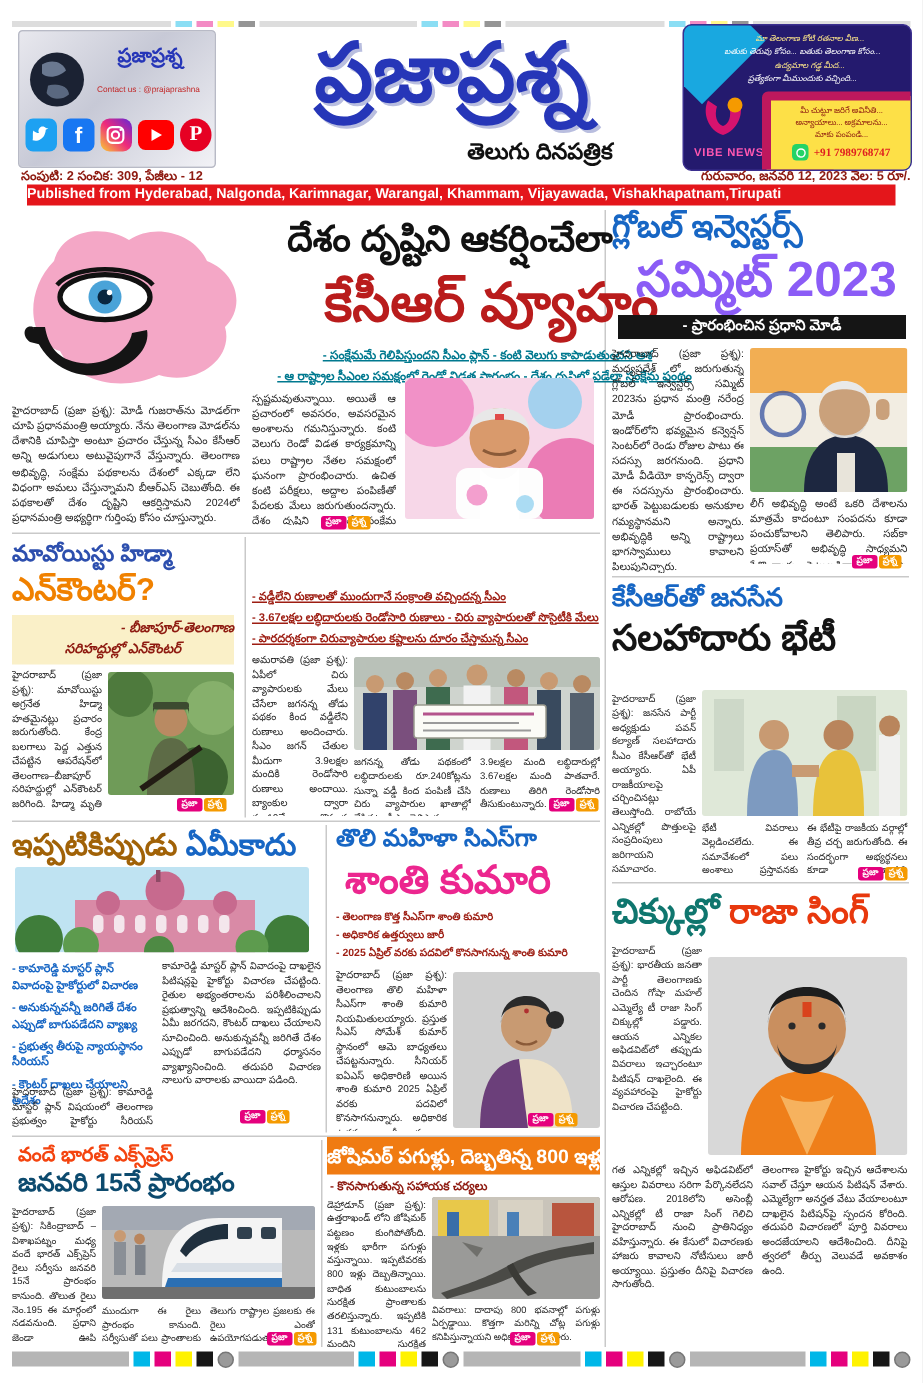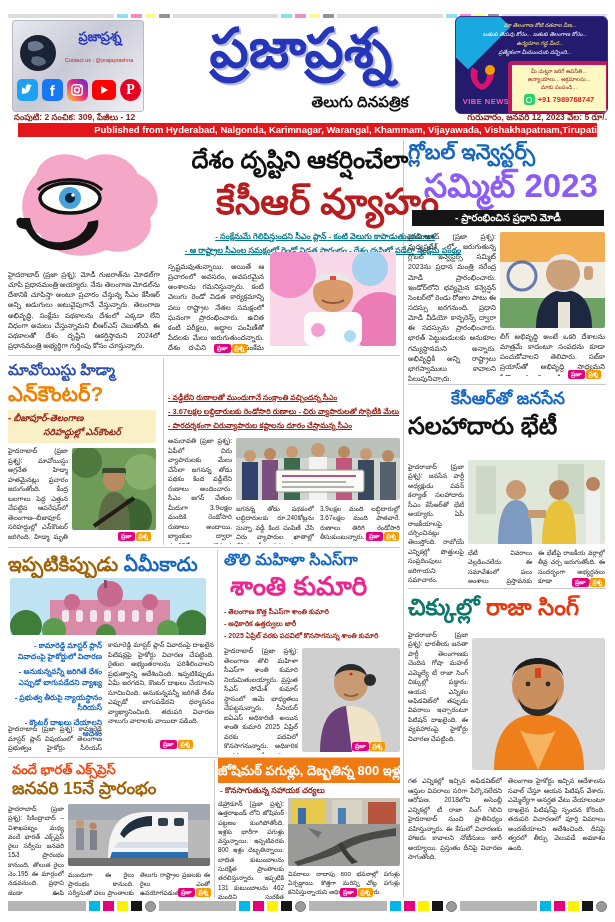--- a/index.html
+++ b/index.html
@@ -90,40 +90,40 @@
     <div class="abs" style="right:-20px;bottom:-26px;width:64px;height:64px;background:#19a8e0;transform:rotate(45deg);"></div>
     <div class="abs" style="left:22px;top:5px;width:124px;font-size:5.5px;color:#ffe88a;text-align:center;font-style:italic;">మా తెలంగాణ కోటి రతనాల వీణ...</div>
     <div class="abs" style="left:12px;top:14px;width:134px;font-size:5.5px;color:#ffffff;text-align:center;font-style:italic;">బతుకు తెరువు కోసం... బతుకు తెలంగాణ కోసం...</div>
     <div class="abs" style="left:22px;top:23px;width:124px;font-size:5.5px;color:#ffe88a;text-align:center;font-style:italic;">ఉద్యమాల గడ్డ మీద...</div>
     <div class="abs" style="left:12px;top:32px;width:134px;font-size:5.5px;color:#ffffff;text-align:center;font-style:italic;">ప్రత్యేకంగా మీముందుకు వచ్చింది...</div>
     <svg class="abs" style="left:10px;top:46px;" width="34" height="34" viewBox="0 0 34 34">
       <path d="M6,4 C2,12 6,24 16,27 C26,24 30,12 27,6 L20,8 C22,14 20,20 16,21 C12,20 10,14 12,8 Z" fill="#d6136e"></path>
       <circle cx="24" cy="7" r="5" fill="#f59a00"></circle>
     </svg>
     <div class="abs" style="left:4px;top:80px;width:52px;font-size:7.5px;font-weight:bold;color:#ff57b1;text-align:center;letter-spacing:.5px;">VIBE NEWS</div>
-    <div class="abs" style="left:52px;top:44px;width:94px;height:46px;background:#fef9c3;border-radius:4px;border:4px solid #be185d;">
+    <div class="abs" style="left:52px;top:44px;width:94px;height:46px;background:#fde047;border-radius:4px;border:6px solid #be185d;font-family:Liberation Serif, serif;">
       <div style="margin-top:3px;font-size:5.5px;color:#8e1a10;text-align:center;">మీ చుట్టూ జరిగే అవినీతి...</div>
       <div style="font-size:5.5px;color:#8e1a10;text-align:center;">అన్యాయాలు... అక్రమాలను...</div>
       <div style="font-size:5.5px;color:#8e1a10;text-align:center;">మాకు పంపండి...</div>
       <div style="display:flex;align-items:center;justify-content:center;gap:3px;margin-top:2px;">
         <span class="icon" style="width:11px;height:11px;background:#25d366;border-radius:3px;">
           <svg width="8" height="8" viewBox="0 0 10 10">
               <circle cx="5" cy="5" r="3.4" fill="none" stroke="#fff" stroke-width="1.2"></circle>
               <path d="M2.6,8.6 L3.4,6.8 L4.6,7.8 Z" fill="#fff"></path>
             </svg>
         </span>
         <span style="font-size:7.5px;font-weight:bold;color:#e02020;">+91 7989768747</span>
       </div>
     </div>
   </div>
 
   <div class="abs maroon" style="left:14px;top:112px;width:260px;font-size:8.5px;font-weight:bold;">సంపుటి: 2 సంచిక: 309, పేజీలు - 12</div>
   <div class="abs maroon" style="left:400px;top:112px;width:207px;font-size:8.5px;font-weight:bold;text-align:right;">గురువారం, జనవరి 12, 2023  వెల: 5 రూ/.</div>
 
-  <div class="abs" style="left:18px;top:123px;width:579px;height:14px;background:#e4161b;color:#fff;font-size:9.5px;font-weight:bold;text-align:right;line-height:14px;">Published from Hyderabad, Nalgonda, Karimnagar, Warangal, Khammam, Vijayawada, Vishakhapatnam,Tirupati</div>
+  <div class="abs" style="left:18px;top:123px;width:579px;height:14px;background:#e4161b;color:#fff;font-size:9.5px;font-weight:bold;text-align:left;line-height:14px;">Published from Hyderabad, Nalgonda, Karimnagar, Warangal, Khammam, Vijayawada, Vishakhapatnam,Tirupati</div>
 
   <div class="abs vline" style="left:403px;top:140px;height:758px;"></div>
   <div class="abs hline" style="left:8px;top:355px;width:392px;"></div>
   <div class="abs vline" style="left:163px;top:358px;height:187px;"></div>
   <div class="abs hline" style="left:8px;top:547px;width:392px;"></div>
   <div class="abs vline" style="left:217px;top:550px;height:205px;"></div>
   <div class="abs hline" style="left:8px;top:757px;width:392px;"></div>
   <div class="abs vline" style="left:214px;top:760px;height:138px;"></div>
   <div class="abs hline" style="left:408px;top:384px;width:198px;"></div>
   <div class="abs hline" style="left:408px;top:588px;width:198px;"></div>
@@ -185,21 +185,21 @@
   </div>
   <div class="abs tcol" style="left:500px;top:332px;width:105px;height:44px;">లీగ్ అభివృద్ధి అంటే ఒకరి దేశాలను మాత్రమే కాదంటూ సంపదను కూడా పంచుకోవాలని తెలిపారు. సబ్‌కా ప్రయాస్‌తో అభివృద్ధి సాధ్యమని పేర్కొన్నారు. పెట్టుబడిదారులకు అన్ని సౌకర్యాలు అందిస్తామన్నారు.</div>
   <div class="abs tag" style="left:568px;top:370px;">
     <span class="tag-l">ప్రజా</span>
       <span class="tag-r">ప్రశ్న</span>
   </div>
 
   <div class="abs" style="left:8px;top:360px;width:152px;font-size:15px;font-weight:800;color:#2d4fae;line-height:1.35;">మావోయిస్టు హిడ్మా</div>
   <div class="abs" style="left:8px;top:380px;width:152px;font-size:21px;font-weight:800;color:#f08100;line-height:1.35;">ఎన్‌కౌంటర్?</div>
   <div class="abs" style="left:8px;top:410px;width:148px;height:31px;background:#faf0c8;padding-top:2px;">
-    <div style="font-size:9px;font-weight:bold;font-style:italic;color:#8e1a10;text-align:left;line-height:1.5;">- బీజాపూర్-తెలంగాణ</div>
+    <div style="font-size:9px;font-weight:bold;font-style:italic;color:#8e1a10;text-align:right;line-height:1.5;">- బీజాపూర్-తెలంగాణ</div>
     <div style="font-size:9px;font-weight:bold;font-style:italic;color:#8e1a10;text-align:center;line-height:1.5;">సరిహద్దుల్లో ఎన్‌కౌంటర్</div>
   </div>
   <div class="abs tcol" style="left:8px;top:446px;width:60px;height:96px;font-size:6.6px;">హైదరాబాద్ (ప్రజా ప్రశ్న): మావోయిస్టు అగ్రనేత హిడ్మా హతమైనట్లు ప్రచారం జరుగుతోంది. కేంద్ర బలగాలు పెద్ద ఎత్తున చేపట్టిన ఆపరేషన్‌లో తెలంగాణ–బీజాపూర్ సరిహద్దుల్లో ఎన్‌కౌంటర్ జరిగింది. హిడ్మా మృతి వార్తపై అధికారిక ప్రకటన రాలేదు.</div>
   <div class="abs photo" style="left:72px;top:448px;width:84px;height:82px;">
     <svg width="84" height="82" viewBox="0 0 84 82">
       <rect width="84" height="82" fill="#6f9b58"></rect>
       <circle cx="14" cy="14" r="16" fill="#4e7a3d"></circle>
       <circle cx="70" cy="24" r="18" fill="#86b06b"></circle>
       <circle cx="60" cy="70" r="20" fill="#3c6330"></circle>
       <path d="M26,82 C26,56 32,44 42,44 C54,44 58,58 58,82 Z" fill="#5d6b46"></path>
@@ -244,21 +244,21 @@
       <line x1="46" y1="49" x2="118" y2="49" stroke="#9a9a9a" stroke-width="1.4"></line>
     </svg>
   </div>
   <div class="abs tcol" style="left:236px;top:504px;width:78px;height:40px;font-size:6.4px;">జగనన్న తోడు పథకంలో లబ్ధిదారులకు రూ.240కోట్లను సున్నా వడ్డీ కింద పంపిణీ చేసి చిరు వ్యాపారుల ఖాతాల్లో వేసినట్లు సీఎం తెలిపారు.</div>
   <div class="abs tcol" style="left:320px;top:504px;width:80px;height:40px;font-size:6.4px;">3.9లక్షల మంది లబ్ధిదారుల్లో 3.67లక్షల మంది పాతవారే. రుణాలు తిరిగి రెండోసారి తీసుకుంటున్నారు.</div>
   <div class="abs tag" style="left:366px;top:532px;">
     <span class="tag-l">ప్రజా</span>
       <span class="tag-r">ప్రశ్న</span>
   </div>
 
-  <div class="abs" style="left:408px;top:388px;width:200px;font-size:17px;font-weight:800;color:#1766c4;line-height:1.35;text-align:center;">కేసీఆర్‌తో జనసేన</div>
+  <div class="abs" style="left:408px;top:388px;width:200px;font-size:17px;font-weight:800;color:#1766c4;line-height:1.35;">కేసీఆర్‌తో జనసేన</div>
   <div class="abs" style="left:408px;top:410px;width:200px;font-size:24px;font-weight:800;color:#141414;line-height:1.35;">సలహాదారు భేటీ</div>
   <div class="abs tcol" style="left:408px;top:462px;width:56px;height:122px;font-size:6.5px;">హైదరాబాద్ (ప్రజా ప్రశ్న): జనసేన పార్టీ అధ్యక్షుడు పవన్ కల్యాణ్ సలహాదారు సీఎం కేసీఆర్‌తో భేటీ అయ్యారు. ఏపీ రాజకీయాలపై చర్చించినట్లు తెలుస్తోంది. రాబోయే ఎన్నికల్లో పొత్తులపై సంప్రదింపులు జరిగాయని సమాచారం.</div>
   <div class="abs photo" style="left:468px;top:460px;width:137px;height:84px;">
     <svg width="137" height="84" viewBox="0 0 137 84">
       <rect width="137" height="84" fill="#dfe8d8"></rect>
       <rect x="90" y="4" width="26" height="50" fill="#c9d6c2"></rect>
       <rect x="8" y="6" width="20" height="48" fill="#cdd8c8"></rect>
       <path d="M30,84 C30,52 38,40 48,40 C60,40 64,54 64,84 Z" fill="#7d9ac0"></path>
       <circle cx="48" cy="30" r="10" fill="#c89a72"></circle>
       <path d="M74,84 C74,52 82,40 92,40 C104,40 108,54 108,84 Z" fill="#e8c23a"></path>
@@ -295,21 +295,21 @@
           <rect x="122" y="32" width="7" height="12" rx="3"></rect>
           <rect x="136" y="32" width="7" height="12" rx="3"></rect>
         </g>
       <circle cx="16" cy="48" r="16" fill="#3f7d3a"></circle>
       <circle cx="44" cy="52" r="12" fill="#5d9b4e"></circle>
       <circle cx="182" cy="48" r="16" fill="#3f7d3a"></circle>
       <circle cx="158" cy="53" r="11" fill="#5d9b4e"></circle>
       <circle cx="96" cy="56" r="10" fill="#4e8a44"></circle>
     </svg>
   </div>
-  <div class="abs" style="left:8px;top:641px;width:94px;text-align:right;">
+  <div class="abs" style="left:8px;top:641px;width:94px;">
     <div class="bullet-blue">- కామారెడ్డి మాస్టర్ ప్లాన్ వివాదంపై హైకోర్టులో విచారణ</div>
     <div class="bullet-blue">- అనుకున్నవన్నీ జరిగితే దేశం ఎప్పుడో బాగుపడేదని వ్యాఖ్య</div>
     <div class="bullet-blue">- ప్రభుత్వ తీరుపై న్యాయస్థానం సీరియస్</div>
     <div class="bullet-blue">- కౌంటర్ దాఖలు చేయాలని ఆదేశం</div>
   </div>
   <div class="abs tcol" style="left:108px;top:640px;width:106px;height:104px;font-size:6.6px;">కామారెడ్డి మాస్టర్ ప్లాన్ వివాదంపై దాఖలైన పిటిషన్లపై హైకోర్టు విచారణ చేపట్టింది. రైతుల అభ్యంతరాలను పరిశీలించాలని ప్రభుత్వాన్ని ఆదేశించింది. ఇప్పటికిప్పుడు ఏమీ జరగదని, కౌంటర్ దాఖలు చేయాలని సూచించింది. అనుకున్నవన్నీ జరిగితే దేశం ఎప్పుడో బాగుపడేదని ధర్మాసనం వ్యాఖ్యానించింది. తదుపరి విచారణ నాలుగు వారాలకు వాయిదా పడింది.</div>
   <div class="abs tcol" style="left:8px;top:724px;width:94px;height:28px;font-size:6.6px;">హైదరాబాద్ (ప్రజా ప్రశ్న): కామారెడ్డి మాస్టర్ ప్లాన్ విషయంలో తెలంగాణ ప్రభుత్వం హైకోర్టు సీరియస్ అయ్యింది.</div>
   <div class="abs tag" style="left:160px;top:740px;">
     <span class="tag-l">ప్రజా</span>
       <span class="tag-r">ప్రశ్న</span>
@@ -354,21 +354,21 @@
       <path d="M46,58 C50,76 82,76 86,58 C84,72 76,78 66,78 C56,78 48,72 46,58 Z" fill="#2a2a2a"></path>
       <rect x="63" y="30" width="6" height="10" fill="#d9431c"></rect>
       <circle cx="56" cy="46" r="2.4" fill="#2a2a2a"></circle>
       <circle cx="76" cy="46" r="2.4" fill="#2a2a2a"></circle>
     </svg>
   </div>
   <div class="abs tcol" style="left:408px;top:776px;width:94px;height:120px;font-size:6.6px;">గత ఎన్నికల్లో ఇచ్చిన అఫిడవిట్‌లో ఆస్తుల వివరాలు సరిగా పేర్కొనలేదని ఆరోపణ. 2018లోని అసెంబ్లీ ఎన్నికల్లో టీ రాజా సింగ్ గెలిచి హైదరాబాద్ నుంచి ప్రాతినిధ్యం వహిస్తున్నారు. ఈ కేసులో విచారణకు హాజరు కావాలని నోటీసులు జారీ అయ్యాయి. ప్రస్తుతం దీనిపై విచారణ సాగుతోంది.</div>
   <div class="abs tcol" style="left:508px;top:776px;width:97px;height:120px;font-size:6.6px;">తెలంగాణ హైకోర్టు ఇచ్చిన ఆదేశాలను సవాల్ చేస్తూ ఆయన పిటిషన్ వేశారు. ఎమ్మెల్యేగా అనర్హత వేటు వేయాలంటూ దాఖలైన పిటిషన్‌పై స్పందన కోరింది. తదుపరి విచారణలో పూర్తి వివరాలు అందజేయాలని ఆదేశించింది. దీనిపై త్వరలో తీర్పు వెలువడే అవకాశం ఉంది.</div>
 
   <div class="abs" style="left:12px;top:761px;width:170px;font-size:13px;font-weight:800;color:#f4440f;line-height:1.35;">వందే భారత్ ఎక్స్‌ప్రెస్</div>
-  <div class="abs" style="left:12px;top:778px;width:180px;font-size:17px;font-weight:800;color:#a16207;line-height:1.35;">జనవరి 15నే ప్రారంభం</div>
+  <div class="abs" style="left:12px;top:778px;width:180px;font-size:17px;font-weight:800;color:#0c4a6e;line-height:1.35;">జనవరి 15నే ప్రారంభం</div>
   <div class="abs tcol" style="left:8px;top:804px;width:56px;height:94px;font-size:6.4px;">హైదరాబాద్ (ప్రజా ప్రశ్న): సికింద్రాబాద్ – విశాఖపట్నం మధ్య వందే భారత్ ఎక్స్‌ప్రెస్ రైలు సర్వీసు జనవరి 15నే ప్రారంభం కానుంది. తొలుత రైలు నెం.195 ఈ మార్గంలో నడవనుంది. ప్రధాని జెండా ఊపి ప్రారంభించనున్నారు. సెక్షన్ కంటే 4 గంటల ముందే గమ్యం చేరనుంది.</div>
   <div class="abs photo" style="left:68px;top:804px;width:142px;height:62px;">
     <svg width="142" height="62" viewBox="0 0 142 62">
       <rect width="142" height="62" fill="#b9b9b9"></rect>
       <rect width="142" height="16" fill="#a3a9b3"></rect>
       <rect y="54" width="142" height="8" fill="#6f6f6f"></rect>
       <path d="M40,54 C40,22 52,8 78,8 L120,8 L120,54 Z" fill="#f4f4f4"></path>
       <path d="M52,30 C58,18 70,12 84,12 L84,22 C72,22 62,26 56,34 Z" fill="#20303e"></path>
       <path d="M44,48 L120,48 L120,54 L42,54 Z" fill="#2b6fb3"></path>
       <path d="M50,38 L120,38 L120,44 L46,44 Z" fill="#d9dfe6"></path>

